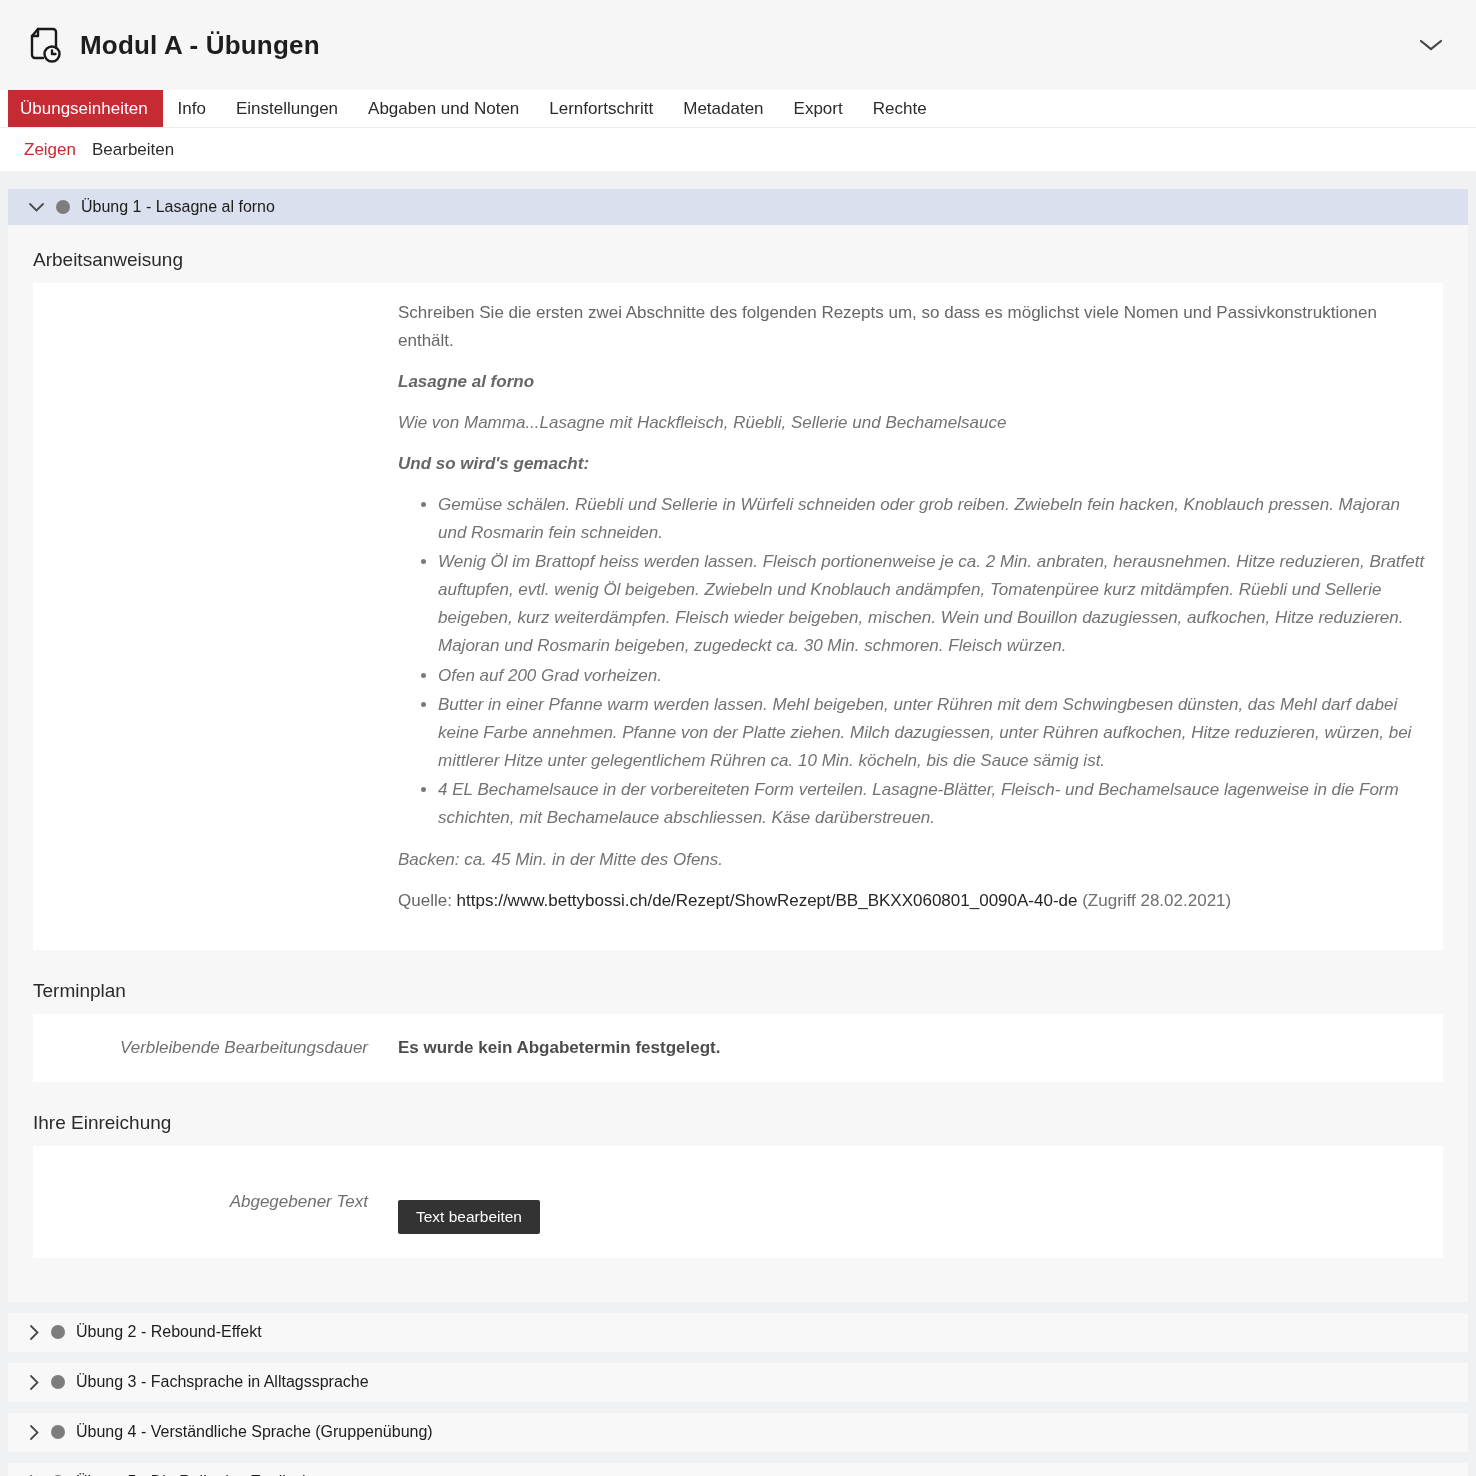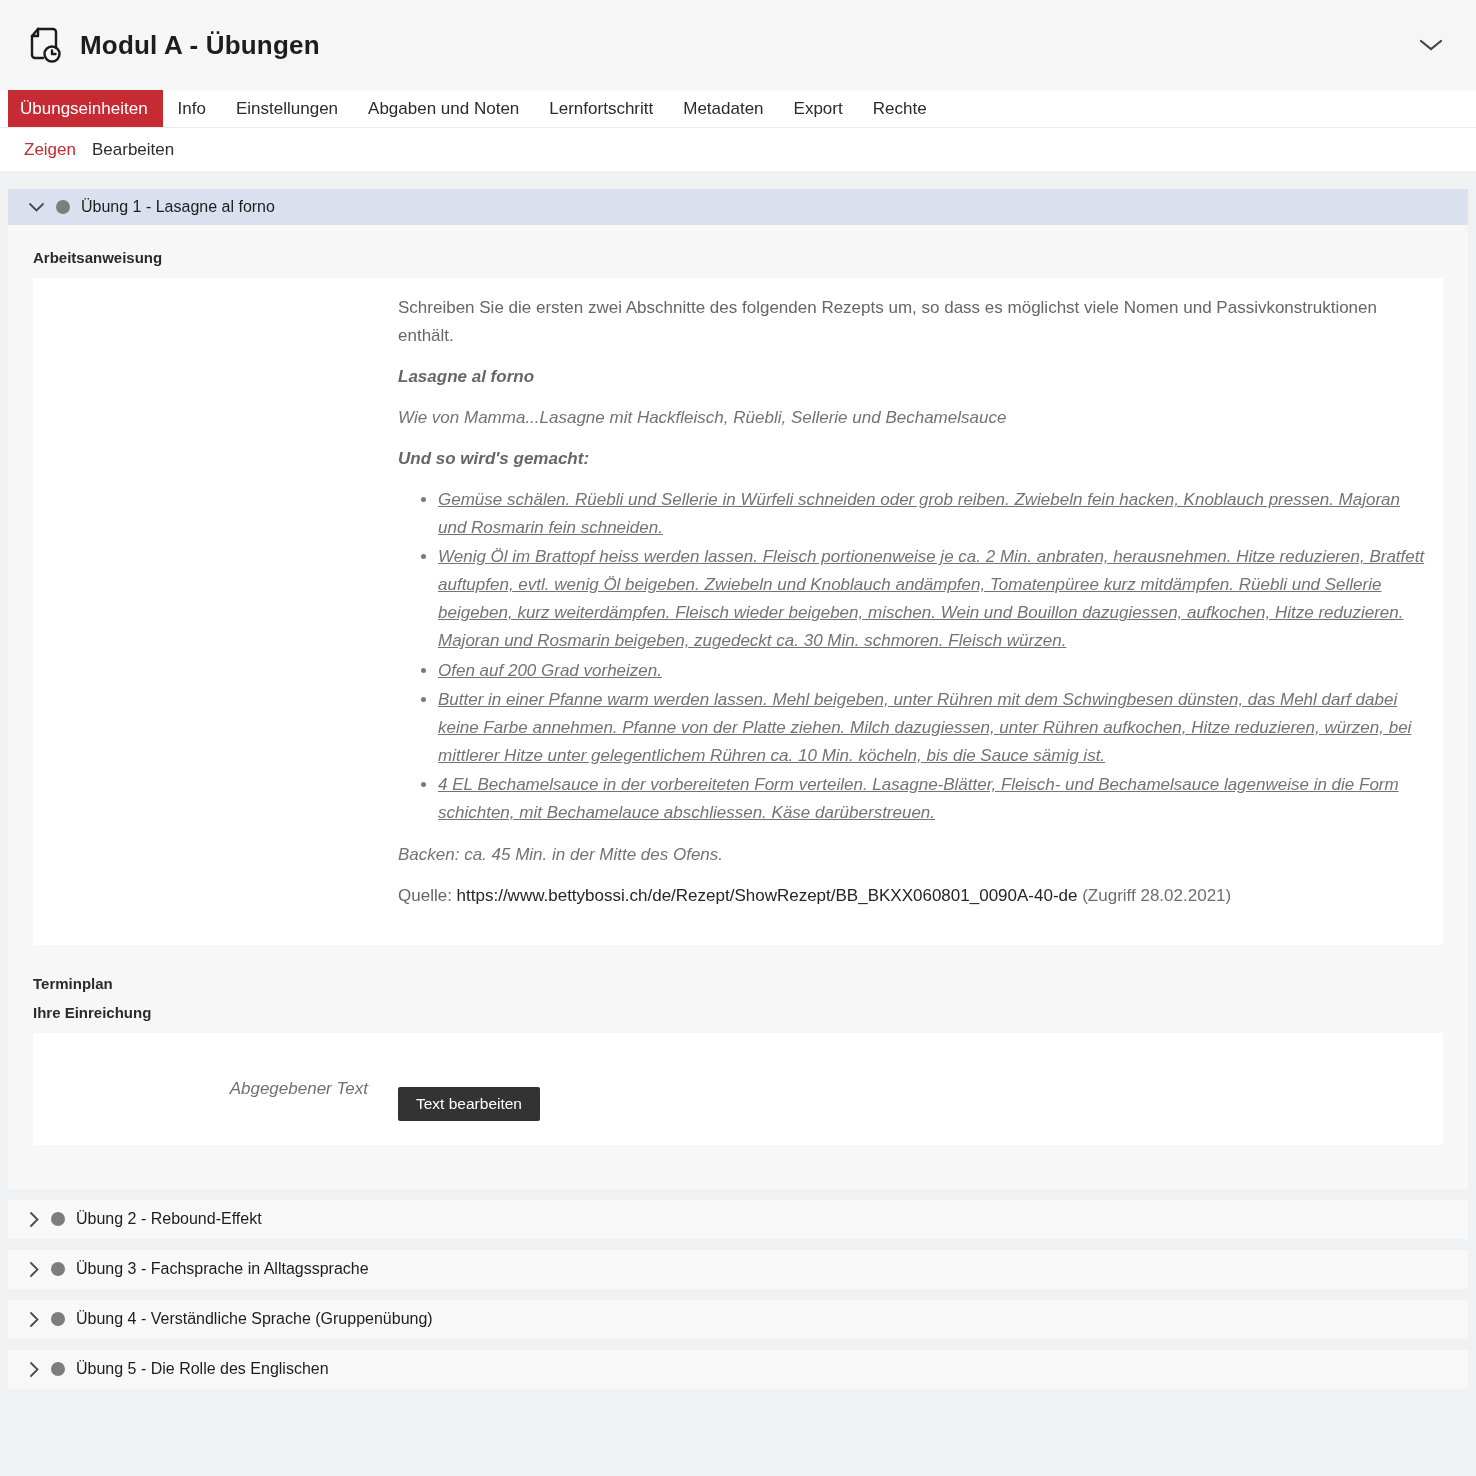--- a/index.html
+++ b/index.html
@@ -72,22 +72,22 @@
     background: #7d7d7d; flex: 0 0 auto;
   }
   .chev { display: flex; flex: 0 0 auto; }
 
   
   .panel {
     background: #f7f7f8;
     padding: 24px 25px 44px 25px;
   }
   .panel h2 {
-    font-size: 15px;
-    font-weight: 700;
+    font-size: 19px;
+    font-weight: 400;
     color: #2b2b2b;
     margin-bottom: 12px;
   }
   .panel h2 + .whitebox, .panel h2 + .formrow { margin-bottom: 30px; }
 
   .whitebox {
     background: #ffffff;
     padding: 16px 16px 22px 365px;
     font-size: 17px;
     line-height: 1.65;
@@ -96,21 +96,21 @@
   .whitebox p { margin: 13px 0; }
   .whitebox p:first-child { margin-top: 0; }
   .rtitle  { font-weight: 700; font-style: italic; color: #666; }
   .ritalic { font-style: italic; color: #737373; }
   .whitebox ul {
     margin: 6px 0 14px 0;
     padding-left: 40px;
     font-style: italic;
     color: #737373;
   }
-  .whitebox li { margin: 1px 0; text-decoration: underline; }
+  .whitebox li { margin: 1px 0; }
   .whitebox li::marker { color: #7a7a7a; }
   .source-line { color: #666; }
   .source-link { color: #262626; text-decoration: none; cursor: pointer; }
   .source-access { color: #6f6f6f; }
 
   .formrow {
     background: #ffffff;
     display: flex;
     align-items: center;
     padding: 24px 0;
@@ -204,20 +204,24 @@
           <li>Ofen auf 200 Grad vorheizen.</li>
           <li>Butter in einer Pfanne warm werden lassen. Mehl beigeben, unter Rühren mit dem Schwingbesen dünsten, das Mehl darf dabei keine Farbe annehmen. Pfanne von der Platte ziehen. Milch dazugiessen, unter Rühren aufkochen, Hitze reduzieren, würzen, bei mittlerer Hitze unter gelegentlichem Rühren ca. 10 Min. köcheln, bis die Sauce sämig ist.</li>
           <li>4 EL Bechamelsauce in der vorbereiteten Form verteilen. Lasagne-Blätter, Fleisch- und Bechamelsauce lagenweise in die Form schichten, mit Bechamelauce abschliessen. Käse darüberstreuen.</li>
         </ul>
         <p class="ritalic">Backen: ca. 45 Min. in der Mitte des Ofens.</p>
         <p class="source-line"><span>Quelle: </span><a class="source-link">https://www.bettybossi.ch/de/Rezept/ShowRezept/BB_BKXX060801_0090A-40-de</a><span class="source-access"> (Zugriff 28.02.2021)</span></p>
       </div>
 
       <h2>Terminplan</h2>
 
+      <div class="formrow">
+        <span class="flabel">Verbleibende Bearbeitungsdauer</span>
+        <span class="fvalue">Es wurde kein Abgabetermin festgelegt.</span>
+      </div>
 
       <h2>Ihre Einreichung</h2>
 
       <div class="formrow" style="margin-bottom:0">
         <span class="flabel">Abgegebener Text</span>
         <button class="btn-dark">Text bearbeiten</button>
       </div>
 
     </div>
 

